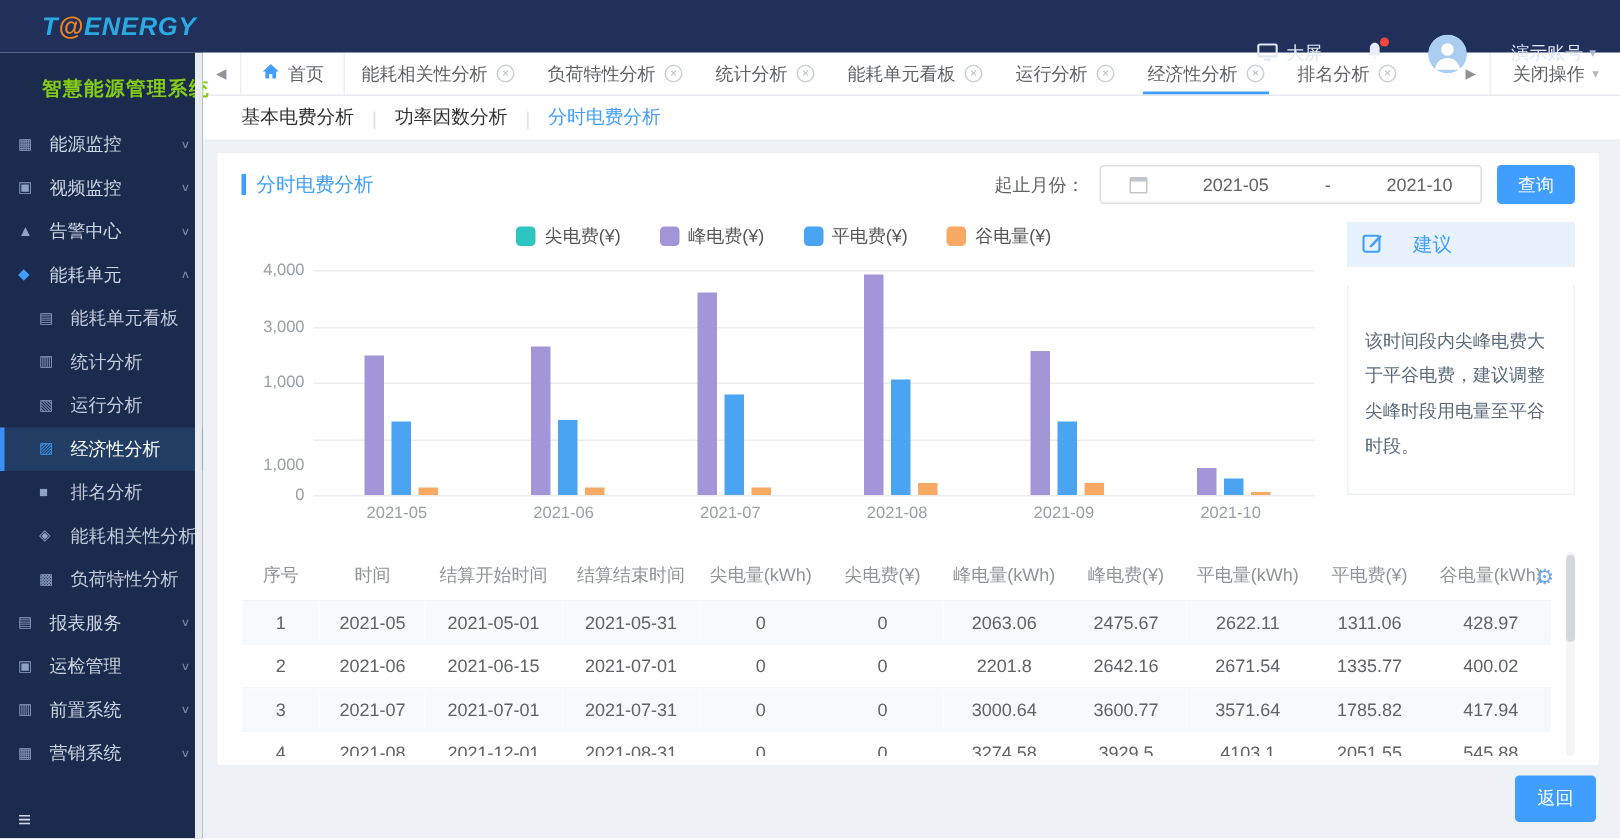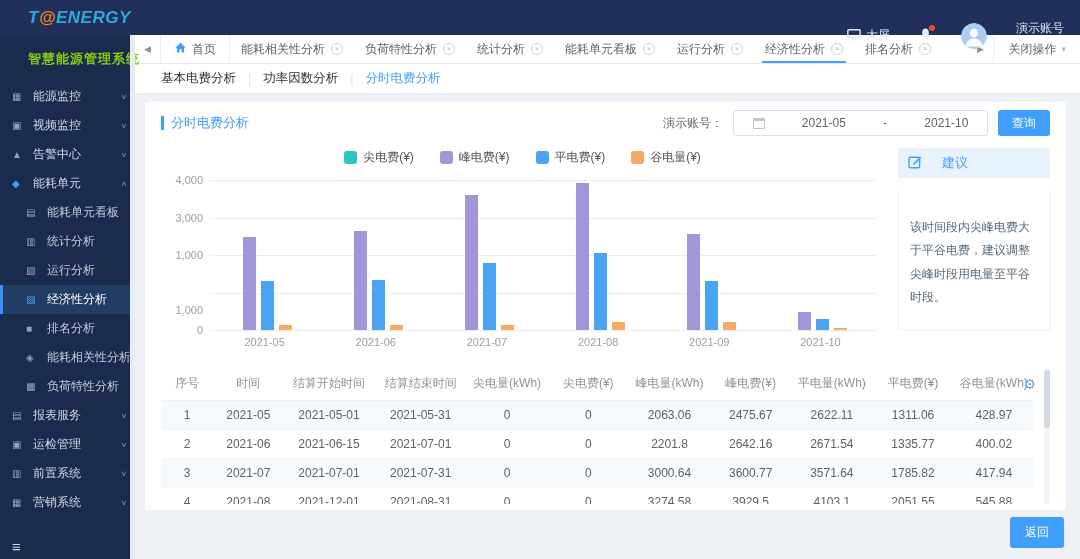--- a/index.html
+++ b/index.html
@@ -8,21 +8,21 @@
 
   
   .topbar { position:absolute; top:0; left:0; right:0; height:35px; background:#20305a; display:flex; align-items:center; justify-content:space-between; z-index:5; }
   .logo { padding-left:28px; font-size:17px; font-weight:800; font-style:italic; letter-spacing:.5px; }
   .logo-blue { color:#2baae2; } .logo-at { color:#f08519; }
   .topbar-right { display:flex; align-items:center; gap:29px; padding-right:16px; color:#dfe7f5; font-size:12px;margin-top:36px; }
   .big-screen { display:flex; align-items:center; gap:5px; cursor:pointer; }
   .bell { position:relative; cursor:pointer; display:flex; }
   .bell .dot { position:absolute; top:-2px; right:-3px; width:6px; height:6px; border-radius:50%; background:#f5453d; }
   .avatar { width:26px; height:26px; border-radius:50%; overflow:hidden; cursor:pointer; }
-  .account { display:flex; align-items:center; gap:4px; cursor:pointer;flex-direction:column; }
+  .account { display:flex; align-items:center; gap:4px; cursor:pointer; }
   .caret { font-size:9px; color:#aab6cf; }
 
   
   .sidebar { position:absolute; top:35px; left:0; width:135px; bottom:0; background:#1b2b4d; z-index:4; }
   .sys-title { color:#84cc16; font-size:13px; font-weight:bold; padding:15px 8px 14px 10px; letter-spacing:1px; white-space:nowrap;margin-left:18px; }
   .side-item, .side-sub { height:29px; display:flex; align-items:center; color:#cdd6e4; font-size:12px; cursor:pointer; }
   .side-item { padding:0 8px 0 12px; }
   .side-sub { padding-left:26px; color:#c2cbdc; }
   .s-icon { width:16px; font-size:10px; color:#8fa3c4; margin-right:5px; flex:none; }
   .s-icon.accent { color:#3e9df5; }
@@ -265,21 +265,21 @@
 
   <div class="content">
     <div class="card">
 
       <div class="card-head">
         <div class="sec-title">
           <i class="sec-bar"></i>
           <span>分时电费分析</span>
         </div>
         <div class="filter">
-          <span>演示账号：</span>
+          <span>起止月份：</span>
           <div class="date-range">
             <span class="cal-icon"></span>
             <span>2021-05</span>
             <span>-</span>
             <span>2021-10</span>
           </div>
           <button class="query-btn">查询</button>
         </div>
       </div>
 

